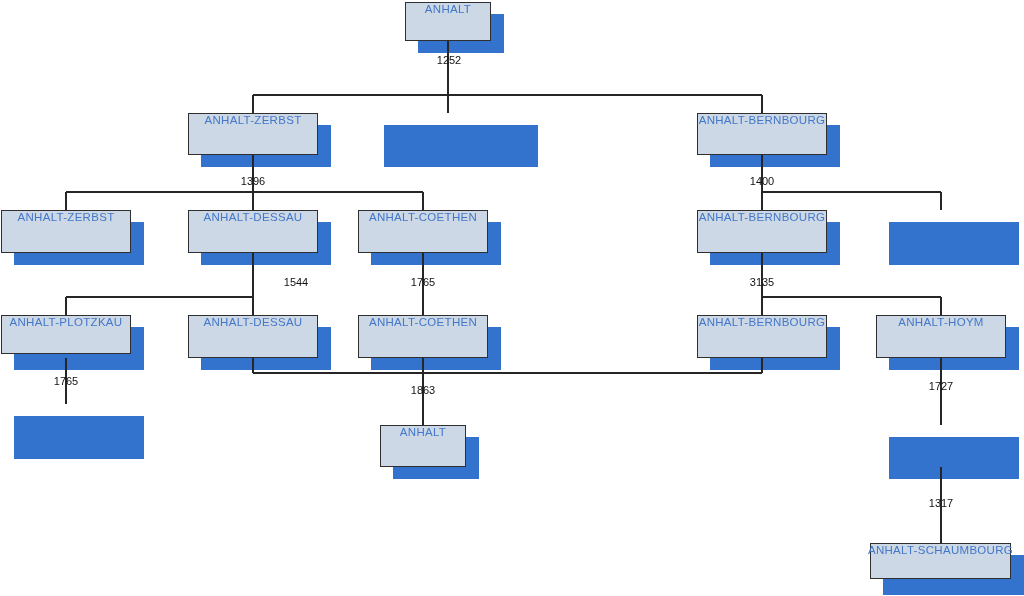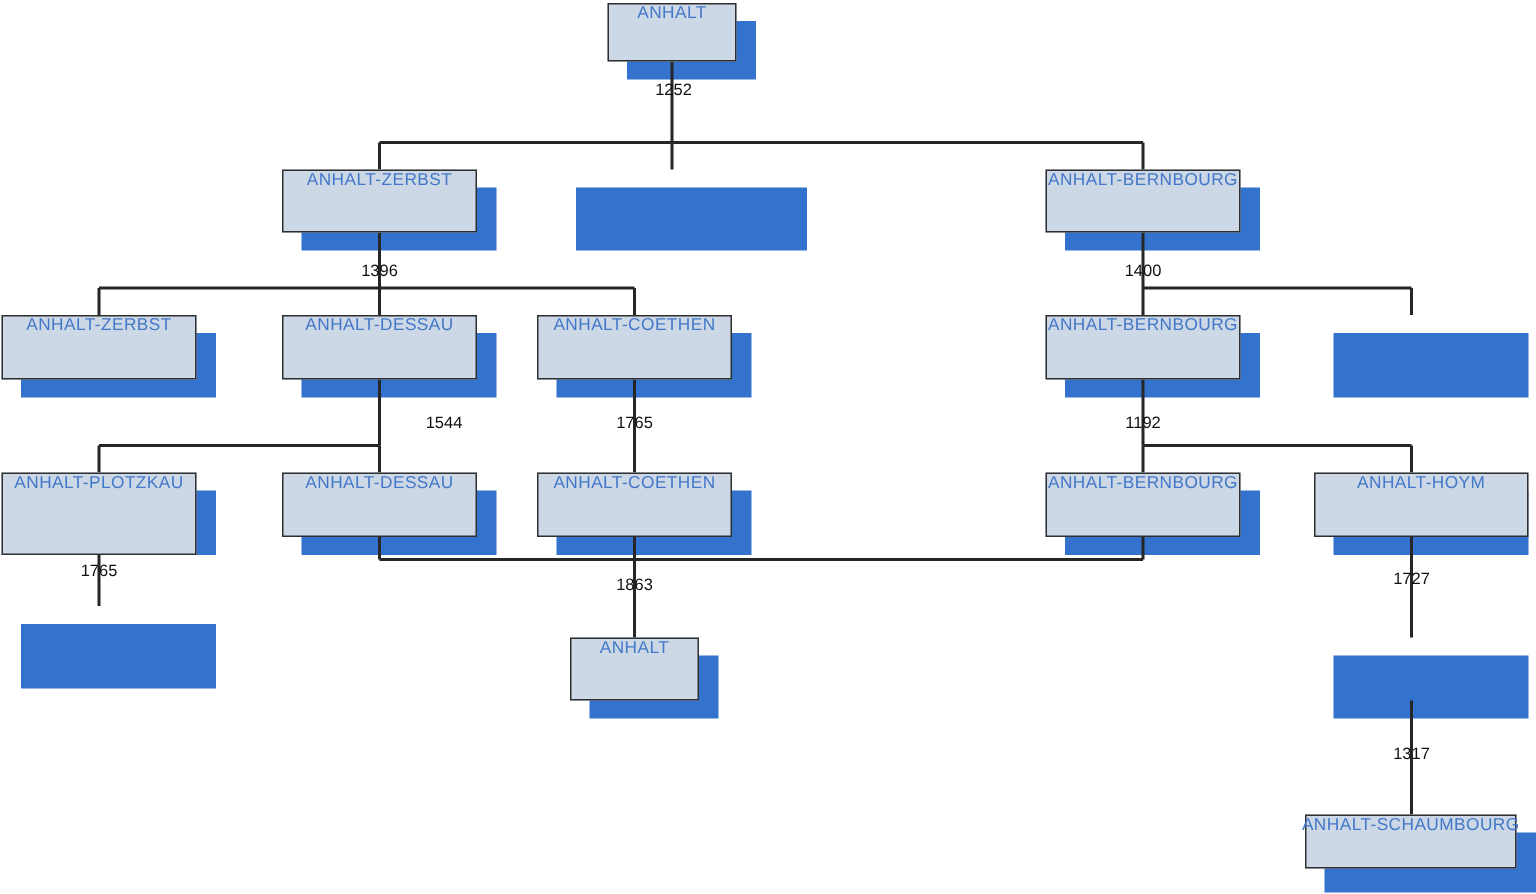--- a/index.html
+++ b/index.html
@@ -92,44 +92,44 @@
     </div>
     <div class="node" style="left: 188px; top: 210px; width: 130px; height: 43px;">
       <span>ANHALT-DESSAU</span>
     </div>
     <div class="node" style="left: 358px; top: 210px; width: 130px; height: 43px;">
       <span>ANHALT-COETHEN</span>
     </div>
     <div class="node" style="left: 697px; top: 210px; width: 130px; height: 43px;">
       <span>ANHALT-BERNBOURG</span>
     </div>
-    <div class="node" style="left: 1px; top: 315px; width: 130px; height: 55px;">
+    <div class="node" style="left: 1px; top: 315px; width: 130px; height: 39px;">
       <span>ANHALT-PLOTZKAU</span>
     </div>
     <div class="node" style="left: 188px; top: 315px; width: 130px; height: 43px;">
       <span>ANHALT-DESSAU</span>
     </div>
     <div class="node" style="left: 358px; top: 315px; width: 130px; height: 43px;">
       <span>ANHALT-COETHEN</span>
     </div>
     <div class="node" style="left: 697px; top: 315px; width: 130px; height: 43px;">
       <span>ANHALT-BERNBOURG</span>
     </div>
-    <div class="node" style="left: 876px; top: 315px; width: 143px; height: 43px;">
+    <div class="node" style="left: 876px; top: 315px; width: 130px; height: 43px;">
       <span>ANHALT-HOYM</span>
     </div>
     <div class="node" style="left: 380px; top: 425px; width: 86px; height: 42px;">
       <span>ANHALT</span>
     </div>
     <div class="node" style="left: 870px; top: 543px; width: 141px; height: 36px;">
       <span>ANHALT-SCHAUMBOURG</span>
     </div>
     <div class="year" style="left: 449px; top: 60px;">1252</div>
     <div class="year" style="left: 253px; top: 181px;">1396</div>
     <div class="year" style="left: 762px; top: 181px;">1400</div>
     <div class="year" style="left: 253px; top: 282px; margin-left: 43px;">1544</div>
     <div class="year" style="left: 423px; top: 282px;">1765</div>
-    <div class="year" style="left: 762px; top: 282px;">1192</div>
+    <div class="year" style="left: 762px; top: 282px;">3135</div>
     <div class="year" style="left: 66px; top: 381px;">1765</div>
     <div class="year" style="left: 423px; top: 390px;">1863</div>
     <div class="year" style="left: 941px; top: 386px;">1727</div>
     <div class="year" style="left: 941px; top: 503px;">1317</div>
   </div>
 
 </body></html>

